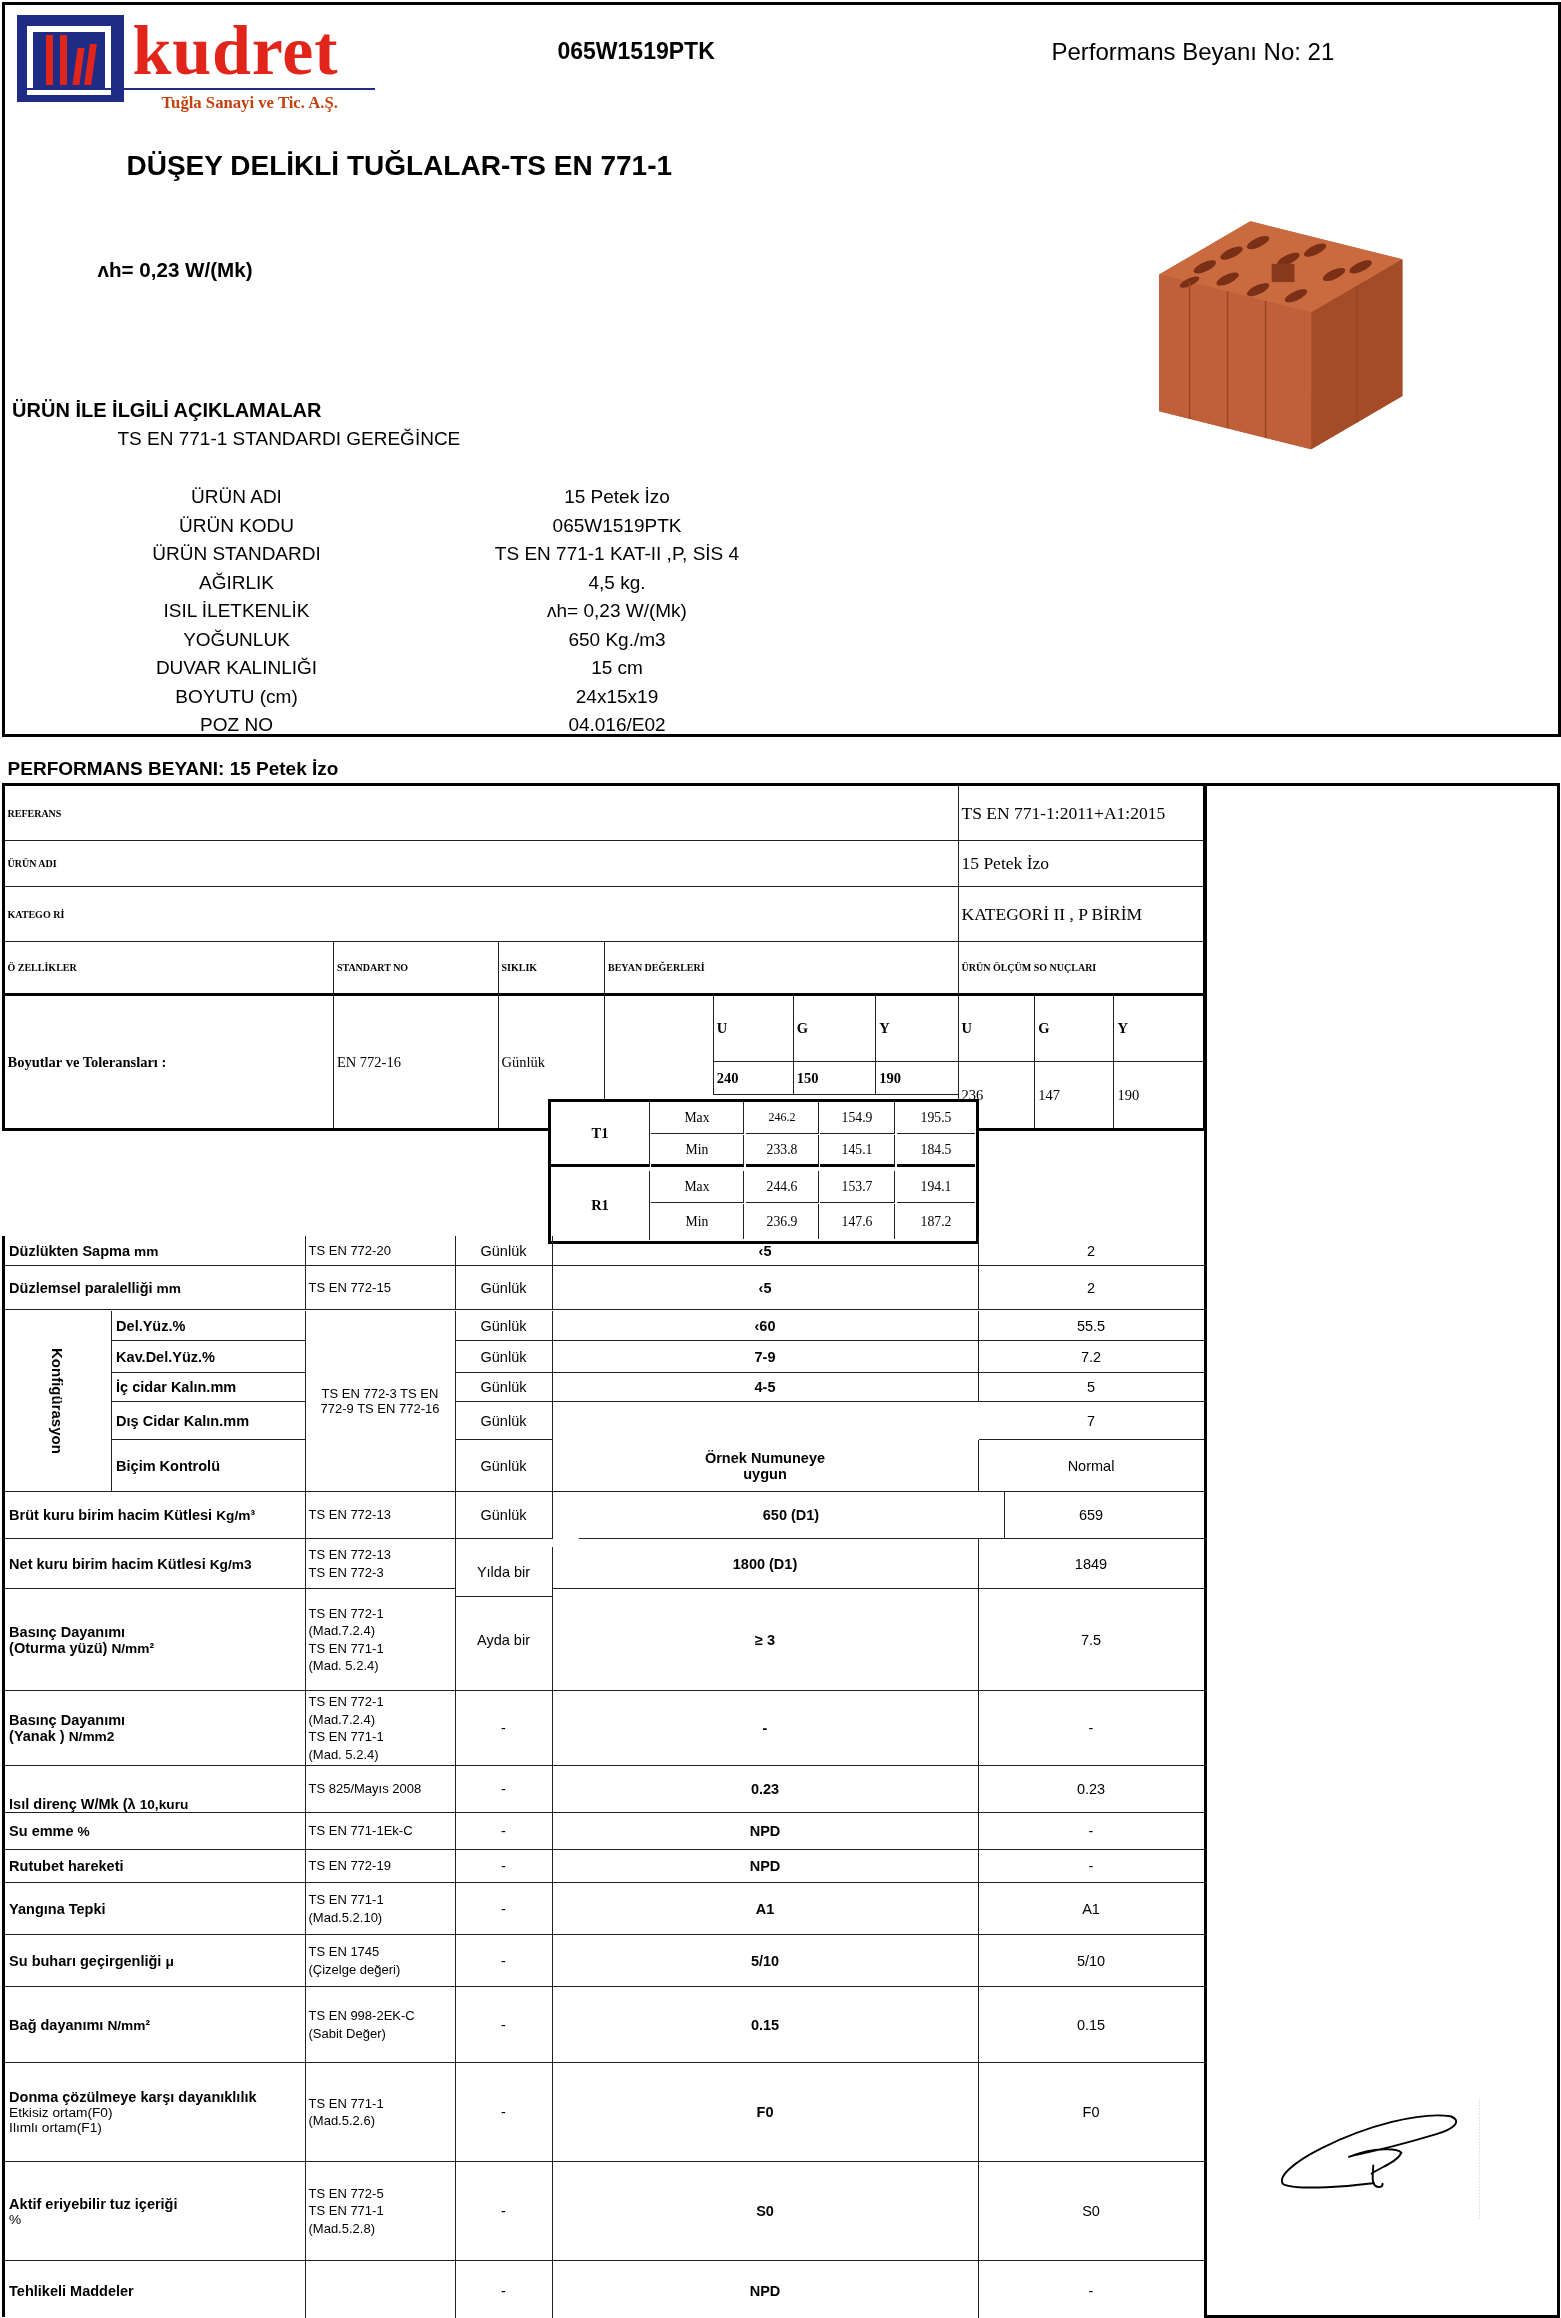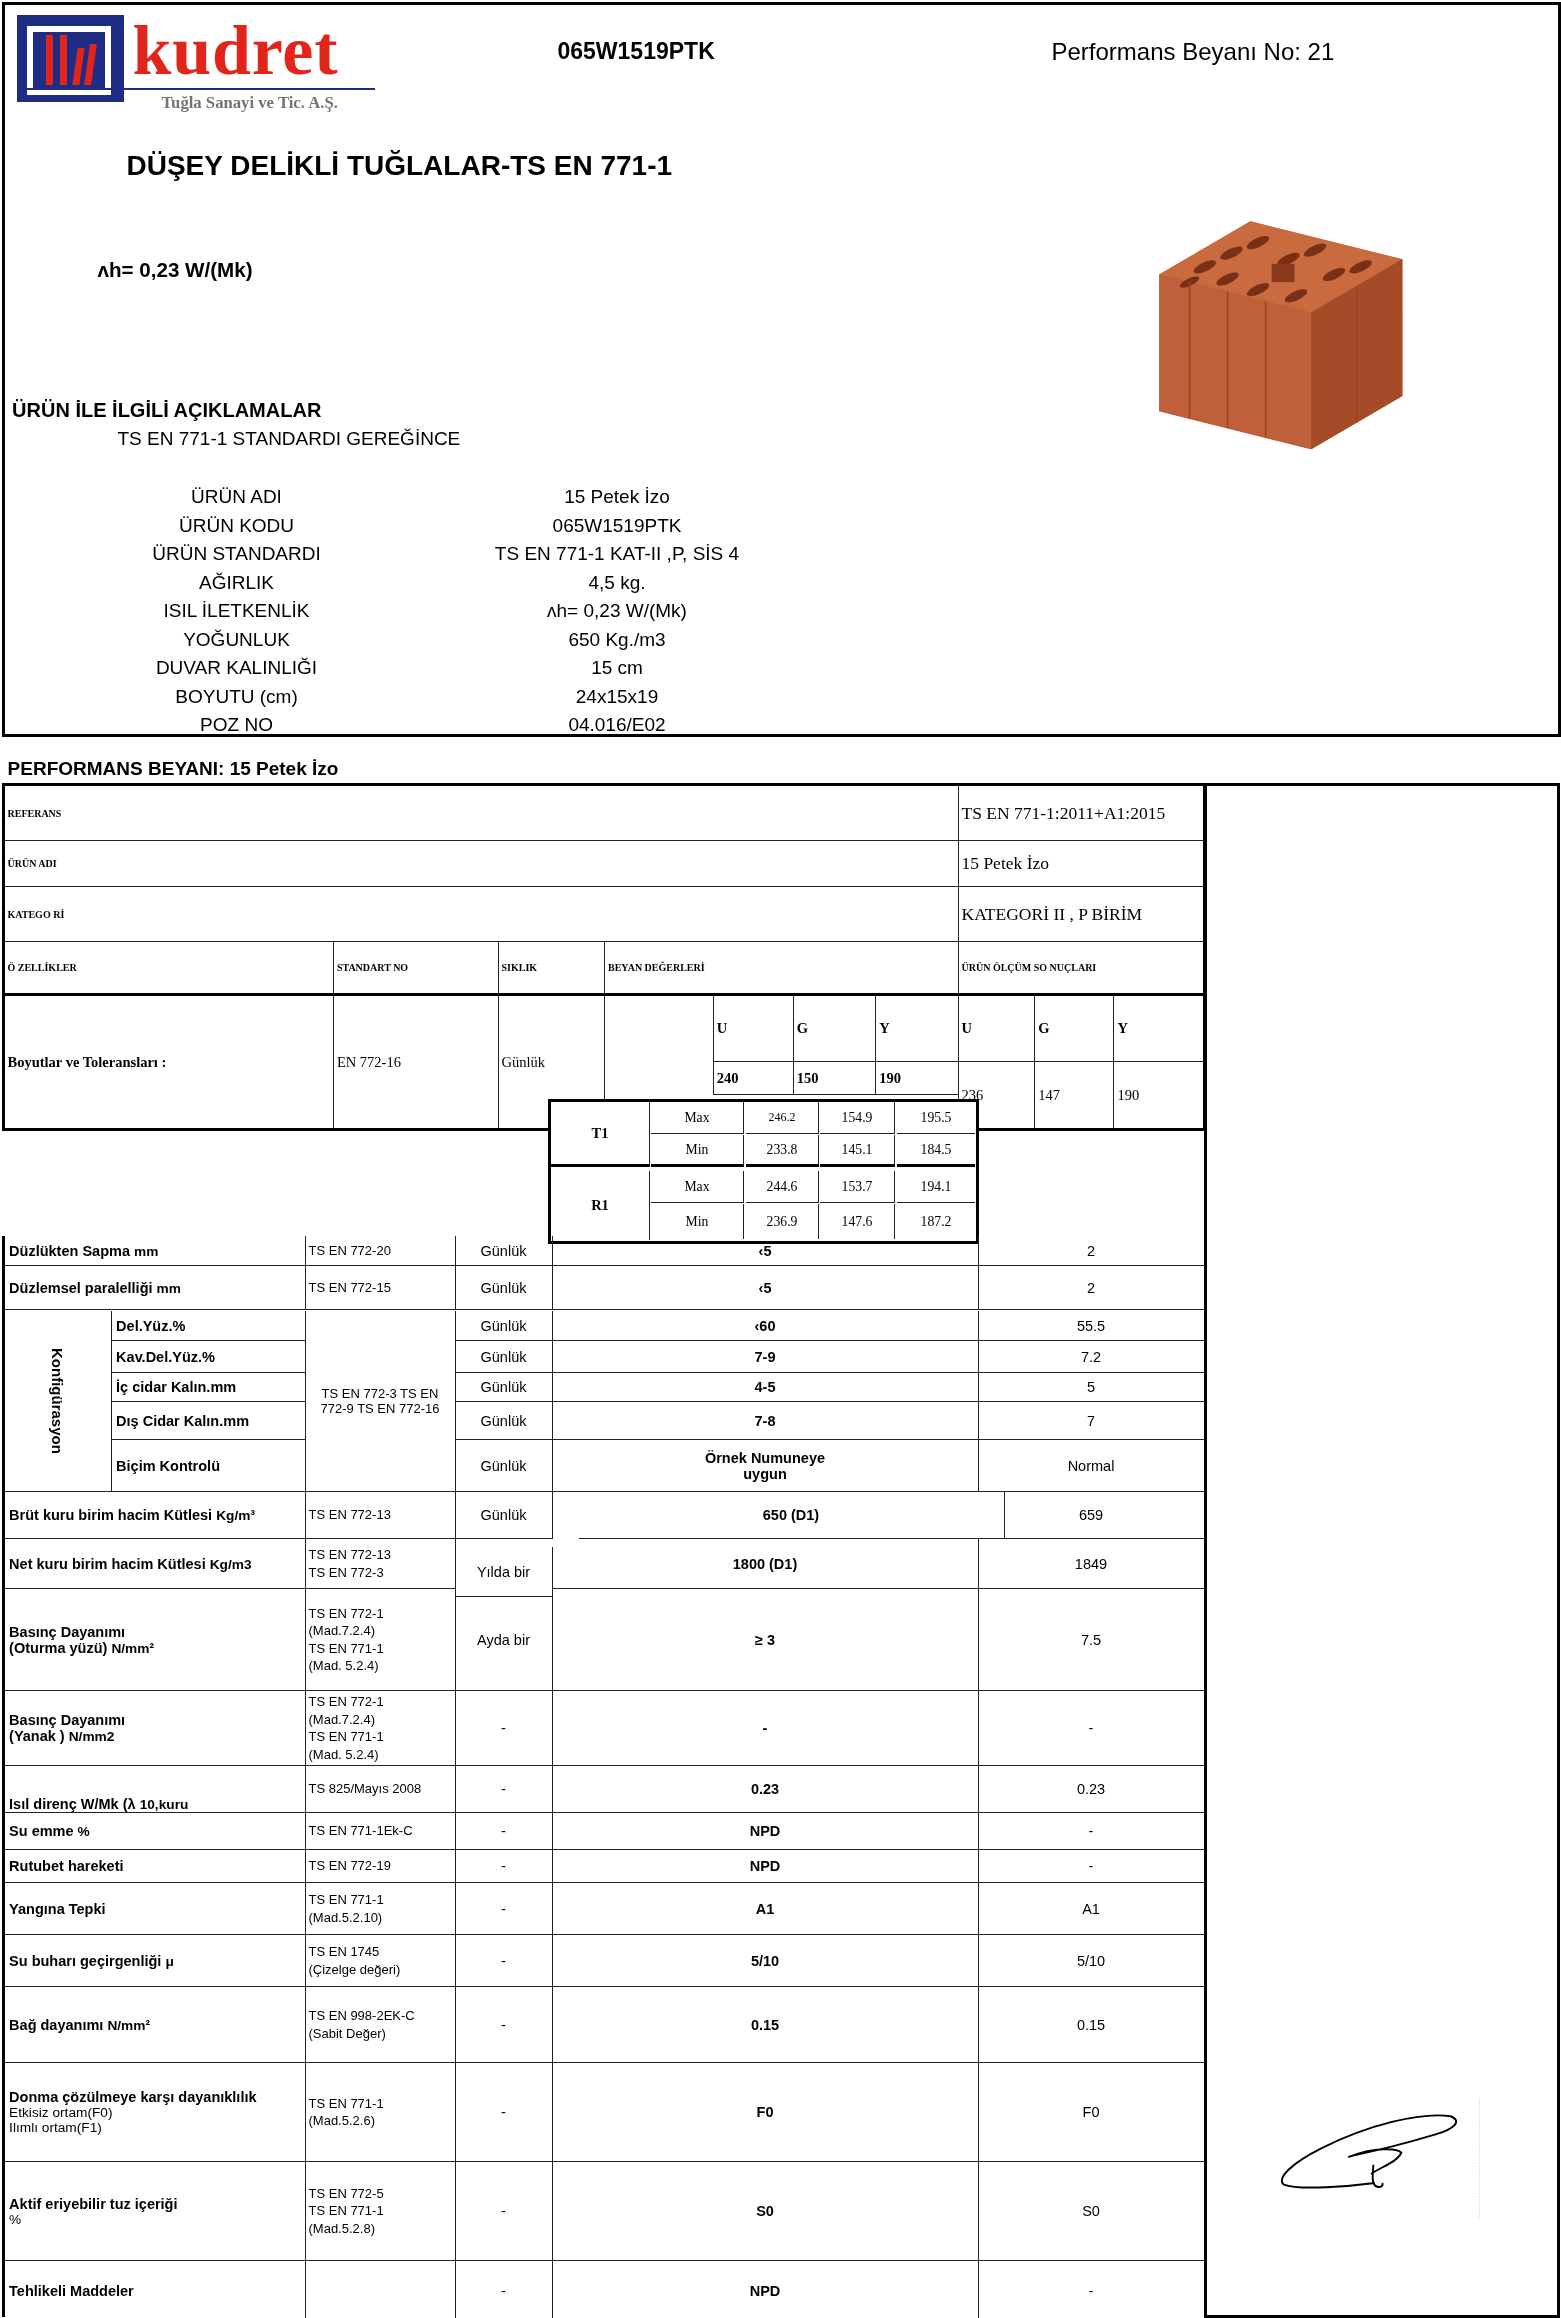--- a/index.html
+++ b/index.html
@@ -7,21 +7,21 @@
   .abs { position: absolute; }
   
   #top-box { left: 1.5px; top: 1.5px; width: 1559px; height: 735px; border: 3.8px solid #000; }
   .logo { left: 12px; top: 10.7px; width: 358px; height: 90px; }
   .logo-box { left: 0; top: 0; width: 107px; height: 87px; border: 3px solid #1e2c85; background: #1e2c85; }
   .logo-inner { left: 7.6px; top: 7.6px; width: 84px; height: 69px; background: #fff; }
   .logo-inner2 { left: 13.7px; top: 13.7px; width: 72px; height: 56px; background: #1e2c85; }
   .bar-r { background: #e1251b; }
   .logo-text { left: 116px; top: -4.6px; font-family: "Liberation Serif", serif; font-weight: bold; color: #e1251b; font-size: 70px; letter-spacing: 0.8px; }
   .logo-line { left: 0; top: 73px; width: 358px; height: 2.3px; background: #1e2c85; }
-  .logo-sub { left: 145px; top: 78px; font-family: "Liberation Serif", serif; font-weight: bold; color: #737373; font-size: 16.7px; }
+  .logo-sub { left: 145px; top: 78px; font-family: "Liberation Serif", serif; font-weight: bold; color: #c2410c; font-size: 16.7px; }
   .hdr-code { left: 553px; top: 33px; font-size: 23px; font-weight: bold; }
   .hdr-pb { left: 1047px; top: 33px; font-size: 24px; }
   .main-title { left: 122px; top: 145px; font-size: 28px; font-weight: bold; }
   .lambda { left: 93px; top: 253px; font-size: 20.6px; font-weight: bold; }
   .brick { left: 1139px; top: 201px; width: 266px; height: 251px; }
   .desc-title { left: 7.6px; top: 394px; font-size: 20px; font-weight: bold; }
   .desc-sub { left: 113px; top: 423px; font-size: 19px; }
   .spec-row { left: 0; width: 990px; height: 29px; font-size: 19px; }
   .spec-label { position: absolute; left: 114px; width: 236px; text-align: center; }
   .spec-value { position: absolute; left: 441px; width: 343px; text-align: center; }
@@ -264,21 +264,20 @@
       </div>
       <div style="position:absolute;border-right:1.5px solid #222;border-bottom:1.5px solid #222;display:flex;align-items:center;left:451px;top:0;width:97px;height:29px;justify-content:center;font-size:14.5px;">Günlük</div>
       <div style="position:absolute;border-right:1.5px solid #222;border-bottom:1.5px solid #222;display:flex;align-items:center;left:548px;top:0;width:426px;height:29px;justify-content:center;font-weight:bold;font-size:14.5px;text-align:center;padding:0 152px;">4-5</div>
       <div style="position:absolute;border-right:1.5px solid #222;border-bottom:1.5px solid #222;display:flex;align-items:center;left:974px;top:0;width:226px;height:29px;justify-content:center;font-size:14.5px;">5</div>
     </div>
     <div style="position:absolute;left:0;top:166px;width:1200px;height:38px;">
       <div style="position:absolute;border-right:1.5px solid #222;border-bottom:1.5px solid #222;display:flex;align-items:center;left:107px;top:0;width:194px;height:38px;padding:0 4.6px;flex-direction:column;align-items:flex-start;justify-content:center;font-size:14.5px;">
         <span style="font-weight:bold;">Dış Cidar Kalın.mm</span>
       </div>
       <div style="position:absolute;border-right:1.5px solid #222;border-bottom:1.5px solid #222;display:flex;align-items:center;left:451px;top:0;width:97px;height:38px;justify-content:center;font-size:14.5px;">Günlük</div>
-      <div style="position:absolute;border-right:1.5px solid #222;border-bottom:1.5px solid #222;display:flex;align-items:center;left:548px;top:0;width:426px;height:38px;justify-content:center;font-weight:bold;font-size:14.5px;text-align:center;padding:0 152px;">7-8</div>
       <div style="position:absolute;border-right:1.5px solid #222;border-bottom:1.5px solid #222;display:flex;align-items:center;left:974px;top:0;width:226px;height:38px;justify-content:center;font-size:14.5px;">7</div>
     </div>
     <div style="position:absolute;left:0;top:204px;width:1200px;height:52px;">
       <div style="position:absolute;border-right:1.5px solid #222;border-bottom:1.5px solid #222;display:flex;align-items:center;left:107px;top:0;width:194px;height:52px;padding:0 4.6px;flex-direction:column;align-items:flex-start;justify-content:center;font-size:14.5px;">
         <span style="font-weight:bold;">Biçim Kontrolü</span>
       </div>
       <div style="position:absolute;border-right:1.5px solid #222;border-bottom:1.5px solid #222;display:flex;align-items:center;left:451px;top:0;width:97px;height:52px;justify-content:center;font-size:14.5px;">Günlük</div>
       <div style="position:absolute;border-right:1.5px solid #222;border-bottom:1.5px solid #222;display:flex;align-items:center;left:548px;top:0;width:426px;height:52px;justify-content:center;font-weight:bold;font-size:14.5px;text-align:center;padding:0 152px;">Örnek Numuneye uygun</div>
       <div style="position:absolute;border-right:1.5px solid #222;border-bottom:1.5px solid #222;display:flex;align-items:center;left:974px;top:0;width:226px;height:52px;justify-content:center;font-size:14.5px;">Normal</div>
     </div>

